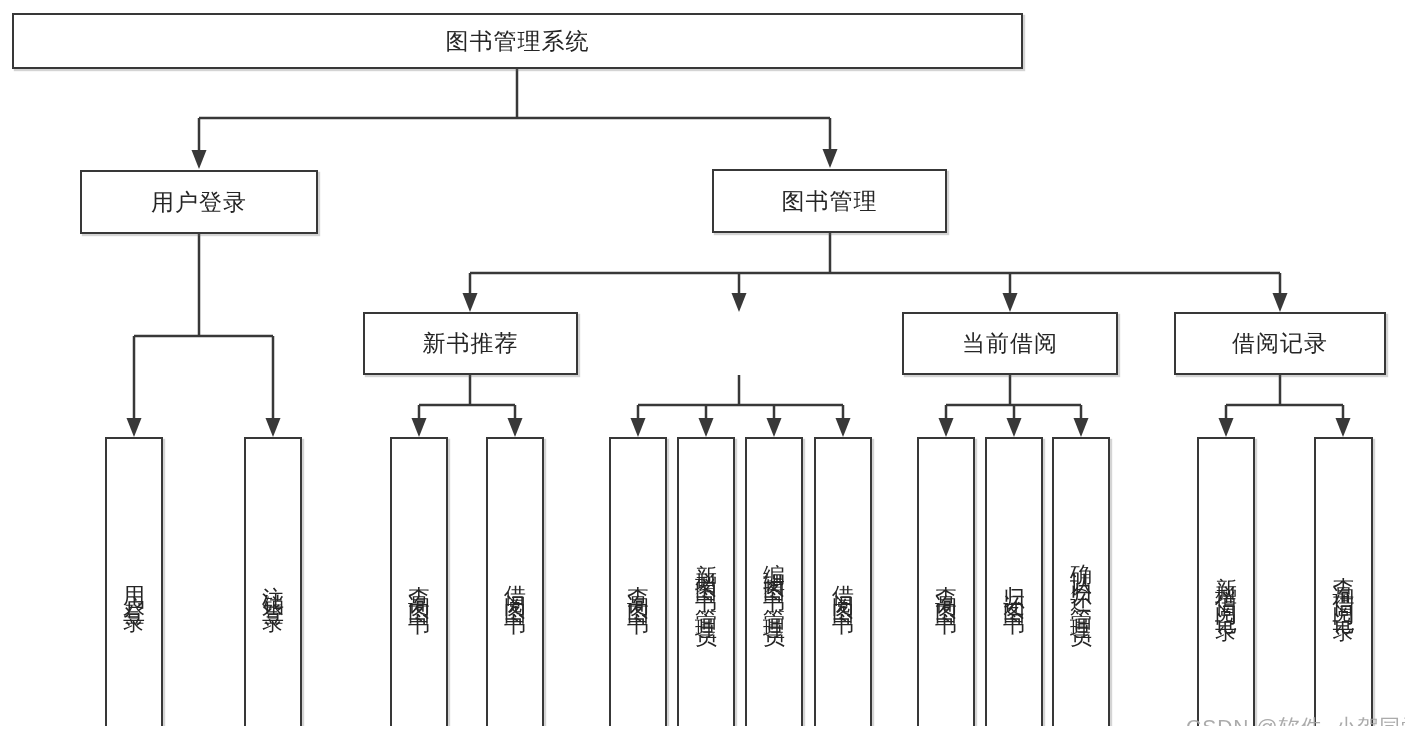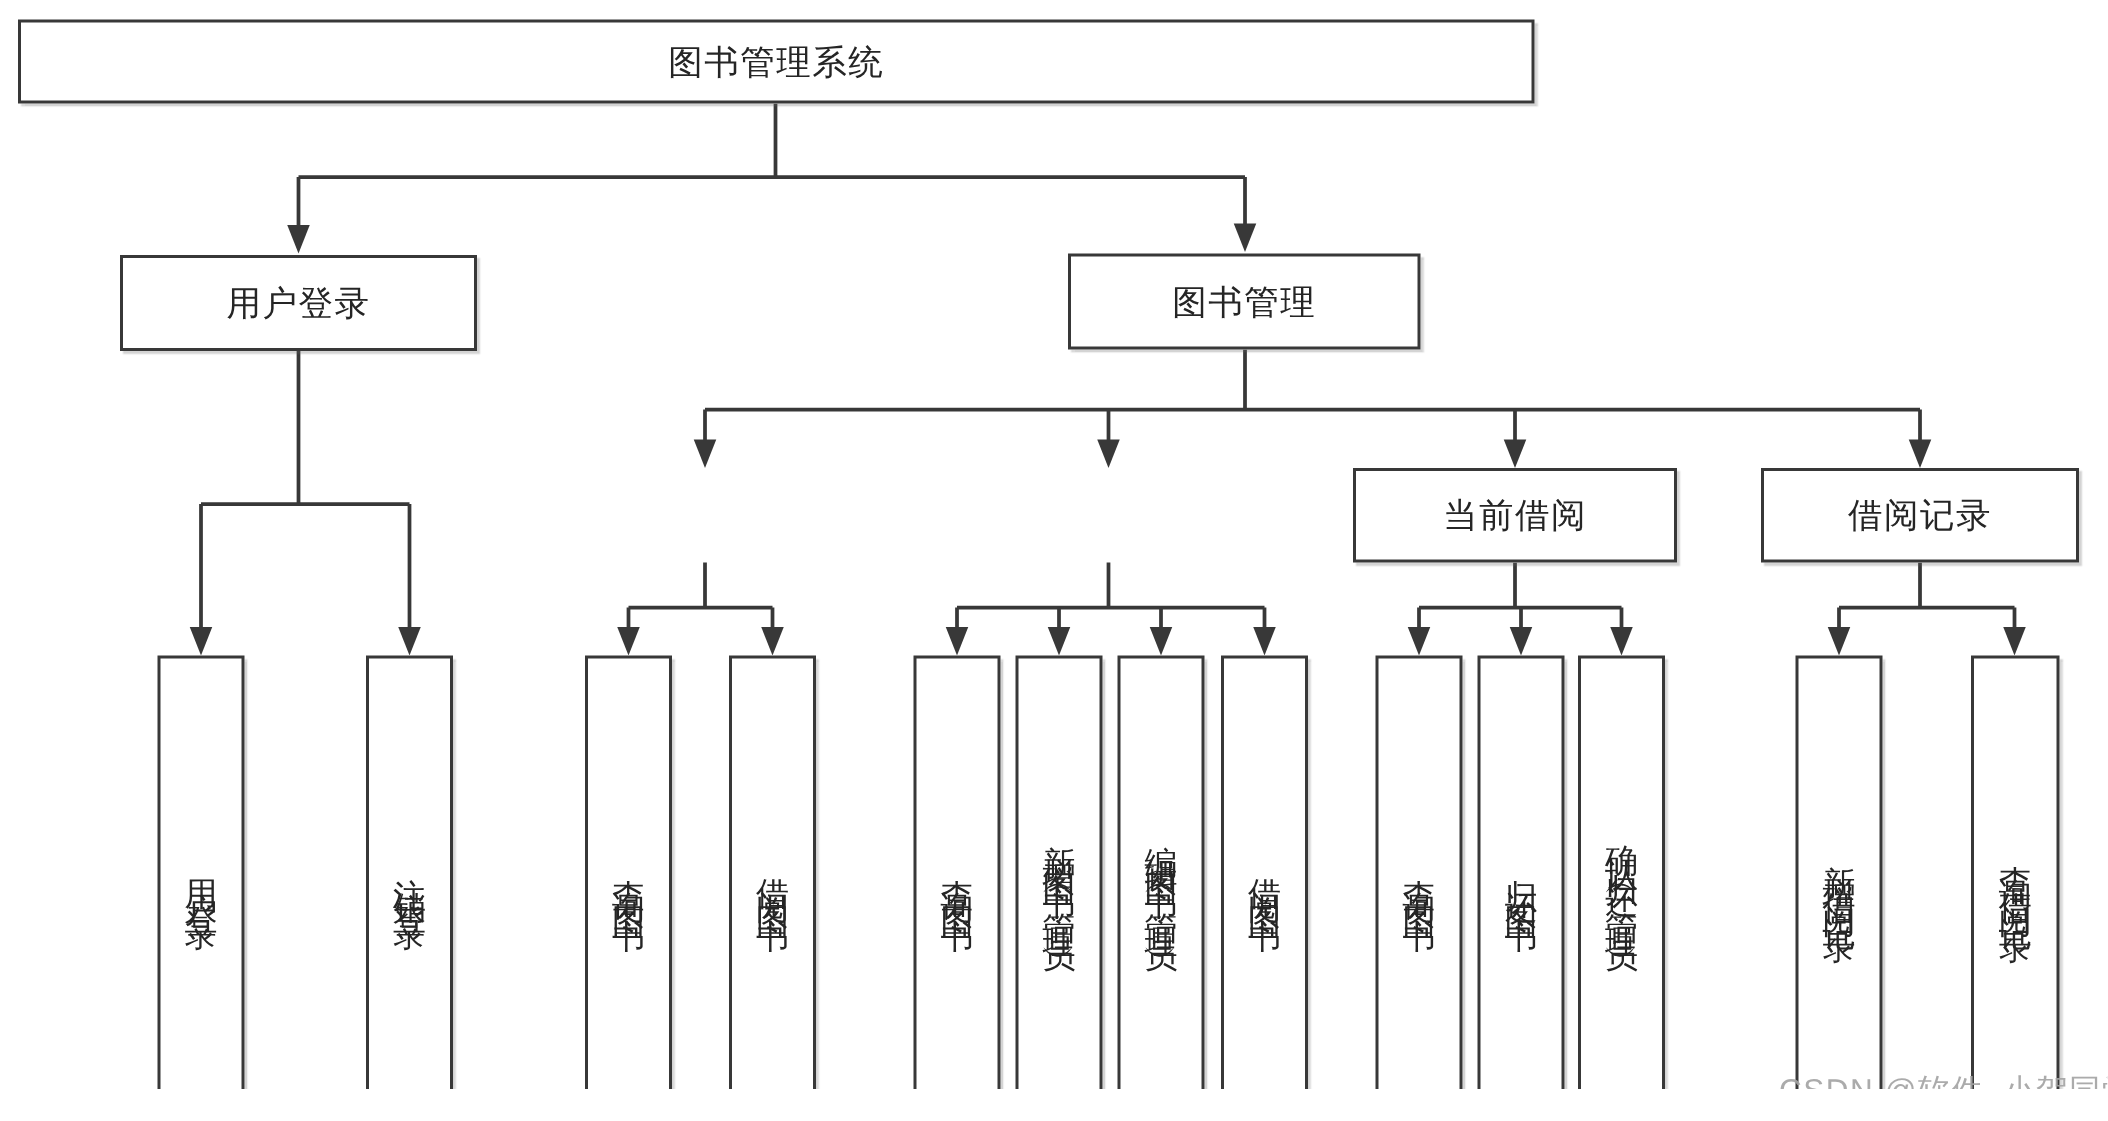--- a/index.html
+++ b/index.html
@@ -82,20 +82,23 @@
     <span>图书管理系统</span>
   </div>
 
   <div class="node h" style="left:80px;top:170px;width:238px;height:64px">
     <span>用户登录</span>
   </div>
   <div class="node h" style="left:712px;top:169px;width:235px;height:64px">
     <span>图书管理</span>
   </div>
 
+  <div class="node h" style="left:363px;top:312px;width:215px;height:63px">
+    <span>新书推荐</span>
+  </div>
   <div class="node h" style="left:902px;top:312px;width:216px;height:63px">
     <span>当前借阅</span>
   </div>
   <div class="node h" style="left:1174px;top:312px;width:212px;height:63px">
     <span>借阅记录</span>
   </div>
 
   <div class="node" style="left:105px;top:437px;width:58px;height:298px">
     <span class="vtext">用户登录</span>
   </div>

